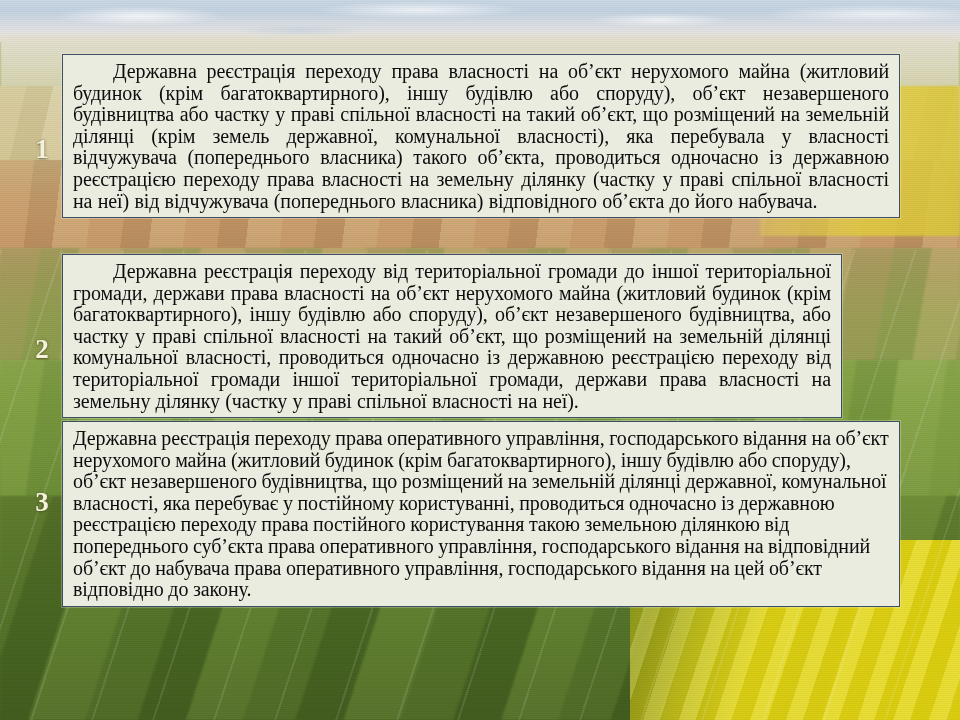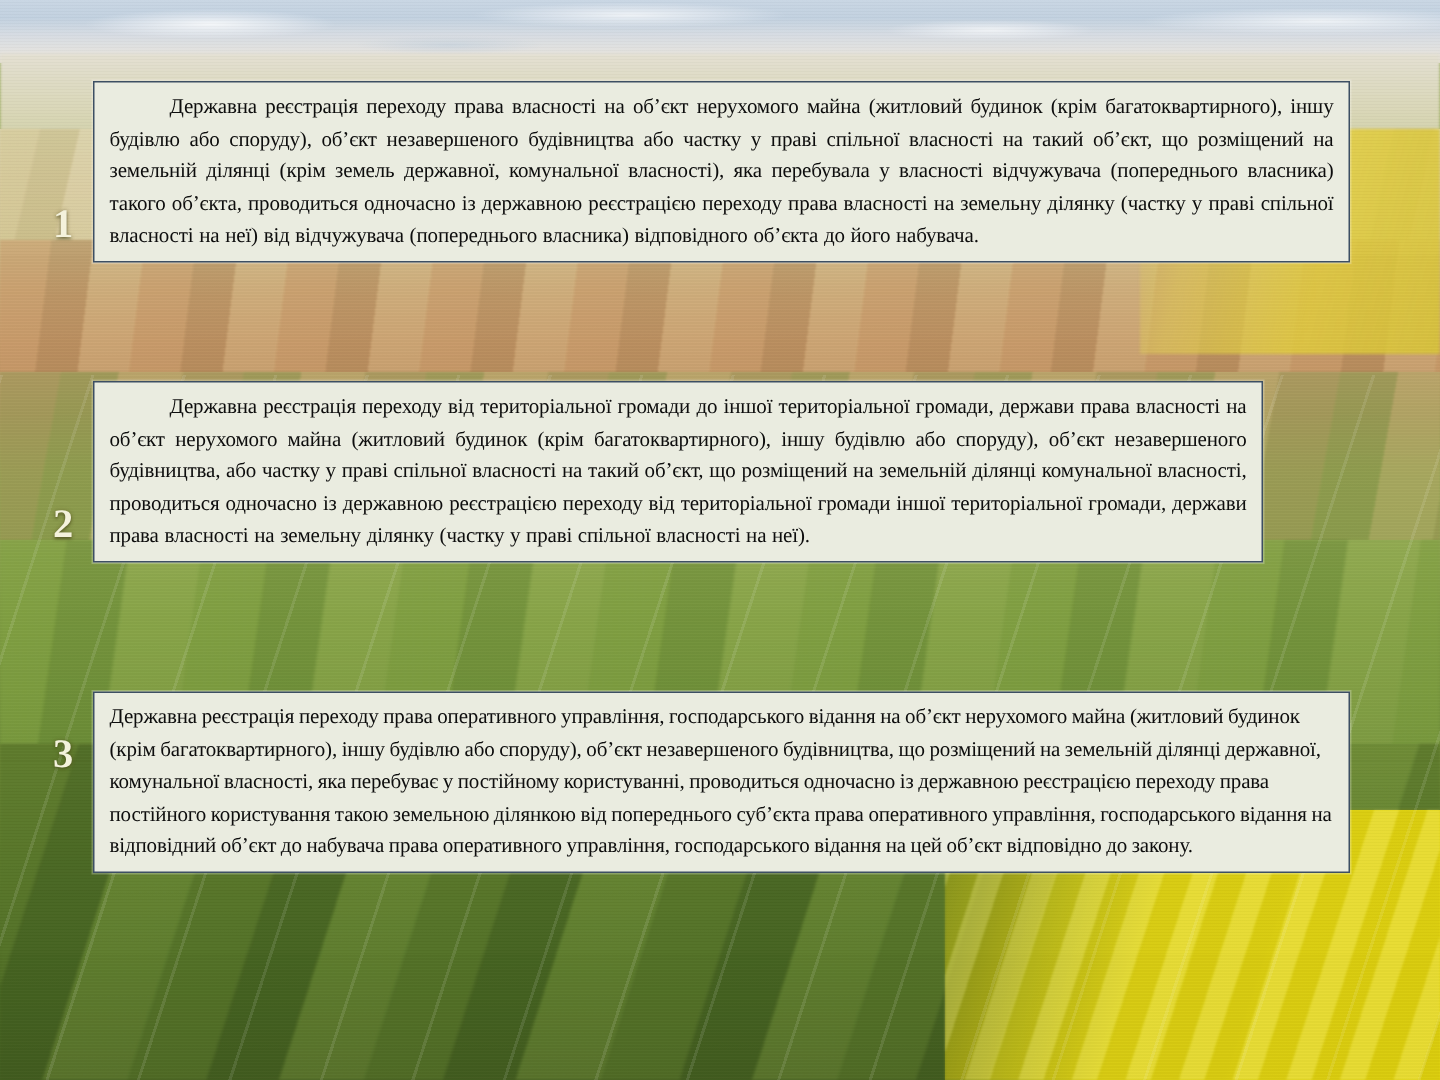--- a/index.html
+++ b/index.html
@@ -160,31 +160,31 @@
     background: #eaece0;
     border: 1px solid #3d4f63;
     box-shadow: 0 0 0 1px rgba(255,255,255,.25);
     padding: 6px 10px 5px 10px;
     color: #0d0d0d;
     font-family: "Liberation Serif", "DejaVu Serif", serif;
   }
   .textbox p {
     margin: 0;
     text-align: justify;
-    font-size: 14px;
+    font-size: 20px;
     line-height: 21.6px;
     letter-spacing: -0.1px;
     word-spacing: .4px;
   }
   .indent { text-indent: 40px; }
   .tight p { word-spacing: -0.3px; text-align: left; }
 
   #box1 { left: 62px; top: 54px;  width: 838px; }
   #box2 { left: 62px; top: 254px; width: 780px; }
-  #box3 { left: 62px; top: 421px; width: 838px; margin-top: 40px; }
+  #box3 { left: 62px; top: 421px; width: 838px; }
 
   
   .marker {
     position: absolute;
     width: 40px;
     text-align: center;
     font-family: "Liberation Serif", "DejaVu Serif", serif;
     font-size: 27px;
     font-weight: 700;
     color: #f4f2dc;

